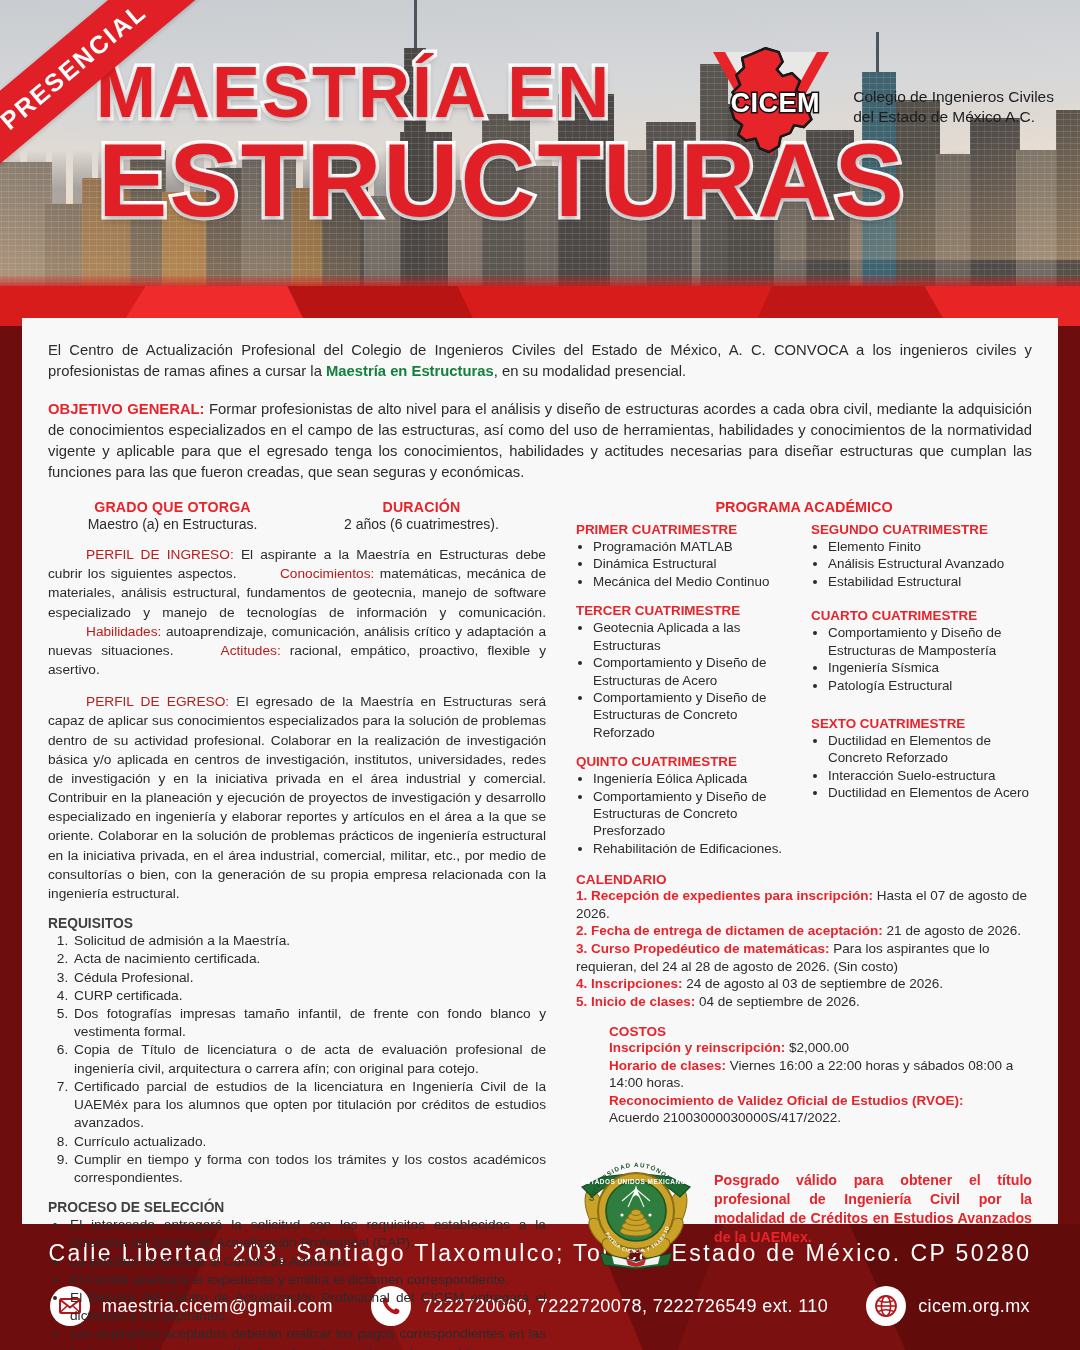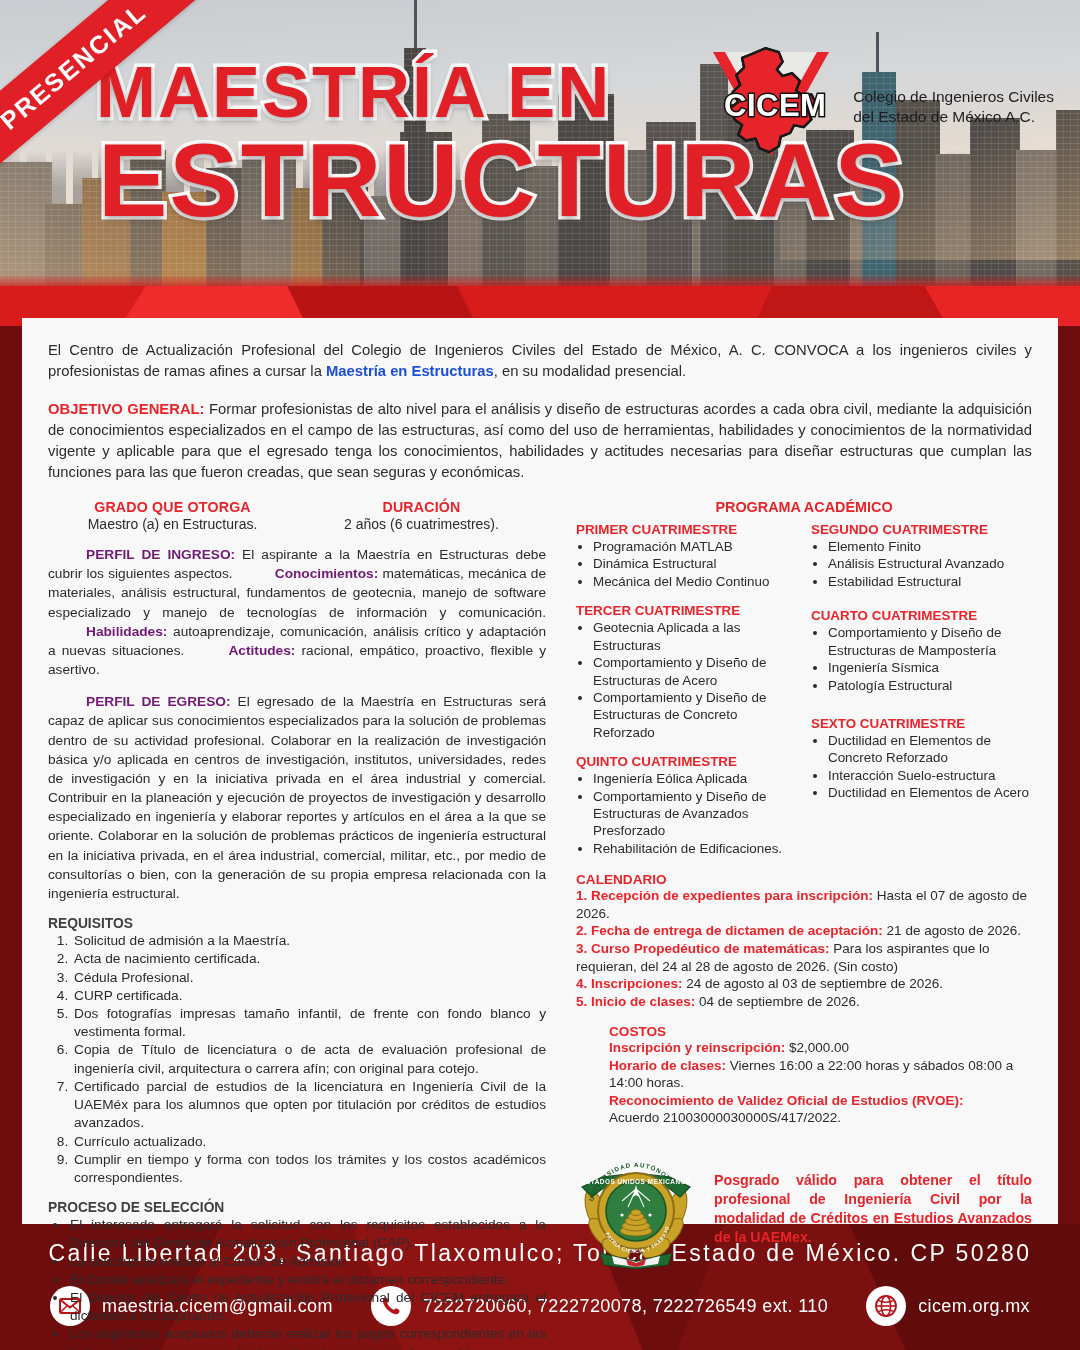--- a/index.html
+++ b/index.html
@@ -96,47 +96,47 @@
     position:absolute; left:18px; top:10px; width:0; height:0;
     border-left:46px solid transparent; border-right:46px solid transparent;
     border-top:82px solid #e8e8e6;
   }
   .state {
     position:absolute; left:16px; top:4px; width:96px; height:116px; 
   }
   .state svg { width:100%; height:100%; display:block; filter:drop-shadow(0 0 0 #000); }
   .cicem-text {
     position:absolute; left:10px; top:46px; width:116px; text-align:center;
-    font-weight:700; font-size:31px; letter-spacing:.5px; color:#ffffff;
+    font-weight:700; font-size:27px; letter-spacing:.5px; color:#ffffff;
     -webkit-text-stroke:3px #111; paint-order:stroke fill;
   }
   .logo-cap { color:#1d1d1f; font-size:15.5px; line-height:1.32; font-weight:400; }
 
   
   .card {
     position:absolute; left:22px; top:318px; width:1036px; height:906px;
     background:#f8f8f8; z-index:8; padding:22px 26px 10px 26px;
   }
 
   .intro { font-size:14.8px; line-height:1.42; text-align:justify; color:#2b2b2b; }
-  .intro b.red { color:#1d4ed8; font-weight:700; }
+  .intro b.red { color:#15803d; font-weight:700; }
   .intro .h { color:#e8242b; font-weight:700; }
   .intro-2 { margin-top:17px; }
 
   .cols { display:flex; margin-top:16px; gap:30px; }
   .col-l { width:534px; }
   .col-r { width:456px; }
   .hd { color:#e8242b; font-weight:700; font-size:14.2px; letter-spacing:.2px; }
 
   .grado-row { display:flex; gap:0; }
   .grado-row > div { flex:1; text-align:center; }
   .grado-val { font-size:14px; margin-top:1px; color:#2b2b2b; }
 
   .para { font-size:13.7px; line-height:1.40; text-align:justify; margin-top:13px; color:#2b2b2b;}
-  .para b { color:#701a75; font-weight:700;padding-left:38px; }
+  .para b { color:#b91c1c; font-weight:400;padding-left:38px; }
 
   ol.req { margin:0 0 0 24px; font-size:13.7px; line-height:1.33; text-align:justify; }
   ol.req li { margin-bottom:0px; padding-left:2px; }
   ul.bul { margin:0 0 0 20px; font-size:13.7px; line-height:1.33; text-align:justify; }
   ul.bul li { margin-bottom:0px; padding-left:2px; }
   .sec-h { color:#404040; font-weight:700; font-size:13.8px; margin-top:13px; margin-bottom:1px; }
 
   
   .prog-title { text-align:center; color:#e8242b; font-weight:700; font-size:14.4px; margin-bottom:7px; }
   .prog-cols { display:flex; gap:14px; }
@@ -338,21 +338,21 @@
                 <li>Geotecnia Aplicada a las Estructuras</li>
                 <li>Comportamiento y Diseño de Estructuras de Acero</li>
                 <li>Comportamiento y Diseño de Estructuras de Concreto Reforzado</li>
               </ul>
             </div>
 
             <div class="quad">
               <h4>QUINTO CUATRIMESTRE</h4>
               <ul>
                 <li>Ingeniería Eólica Aplicada</li>
-                <li>Comportamiento y Diseño de Estructuras de  Avanzados Presforzado</li>
+                <li>Comportamiento y Diseño de Estructuras de  Concreto Presforzado</li>
                 <li>Rehabilitación de Edificaciones.</li>
               </ul>
             </div>
           </div>
 
           <div class="prog-c">
 
             <div class="quad">
               <h4>SEGUNDO CUATRIMESTRE</h4>
               <ul>

